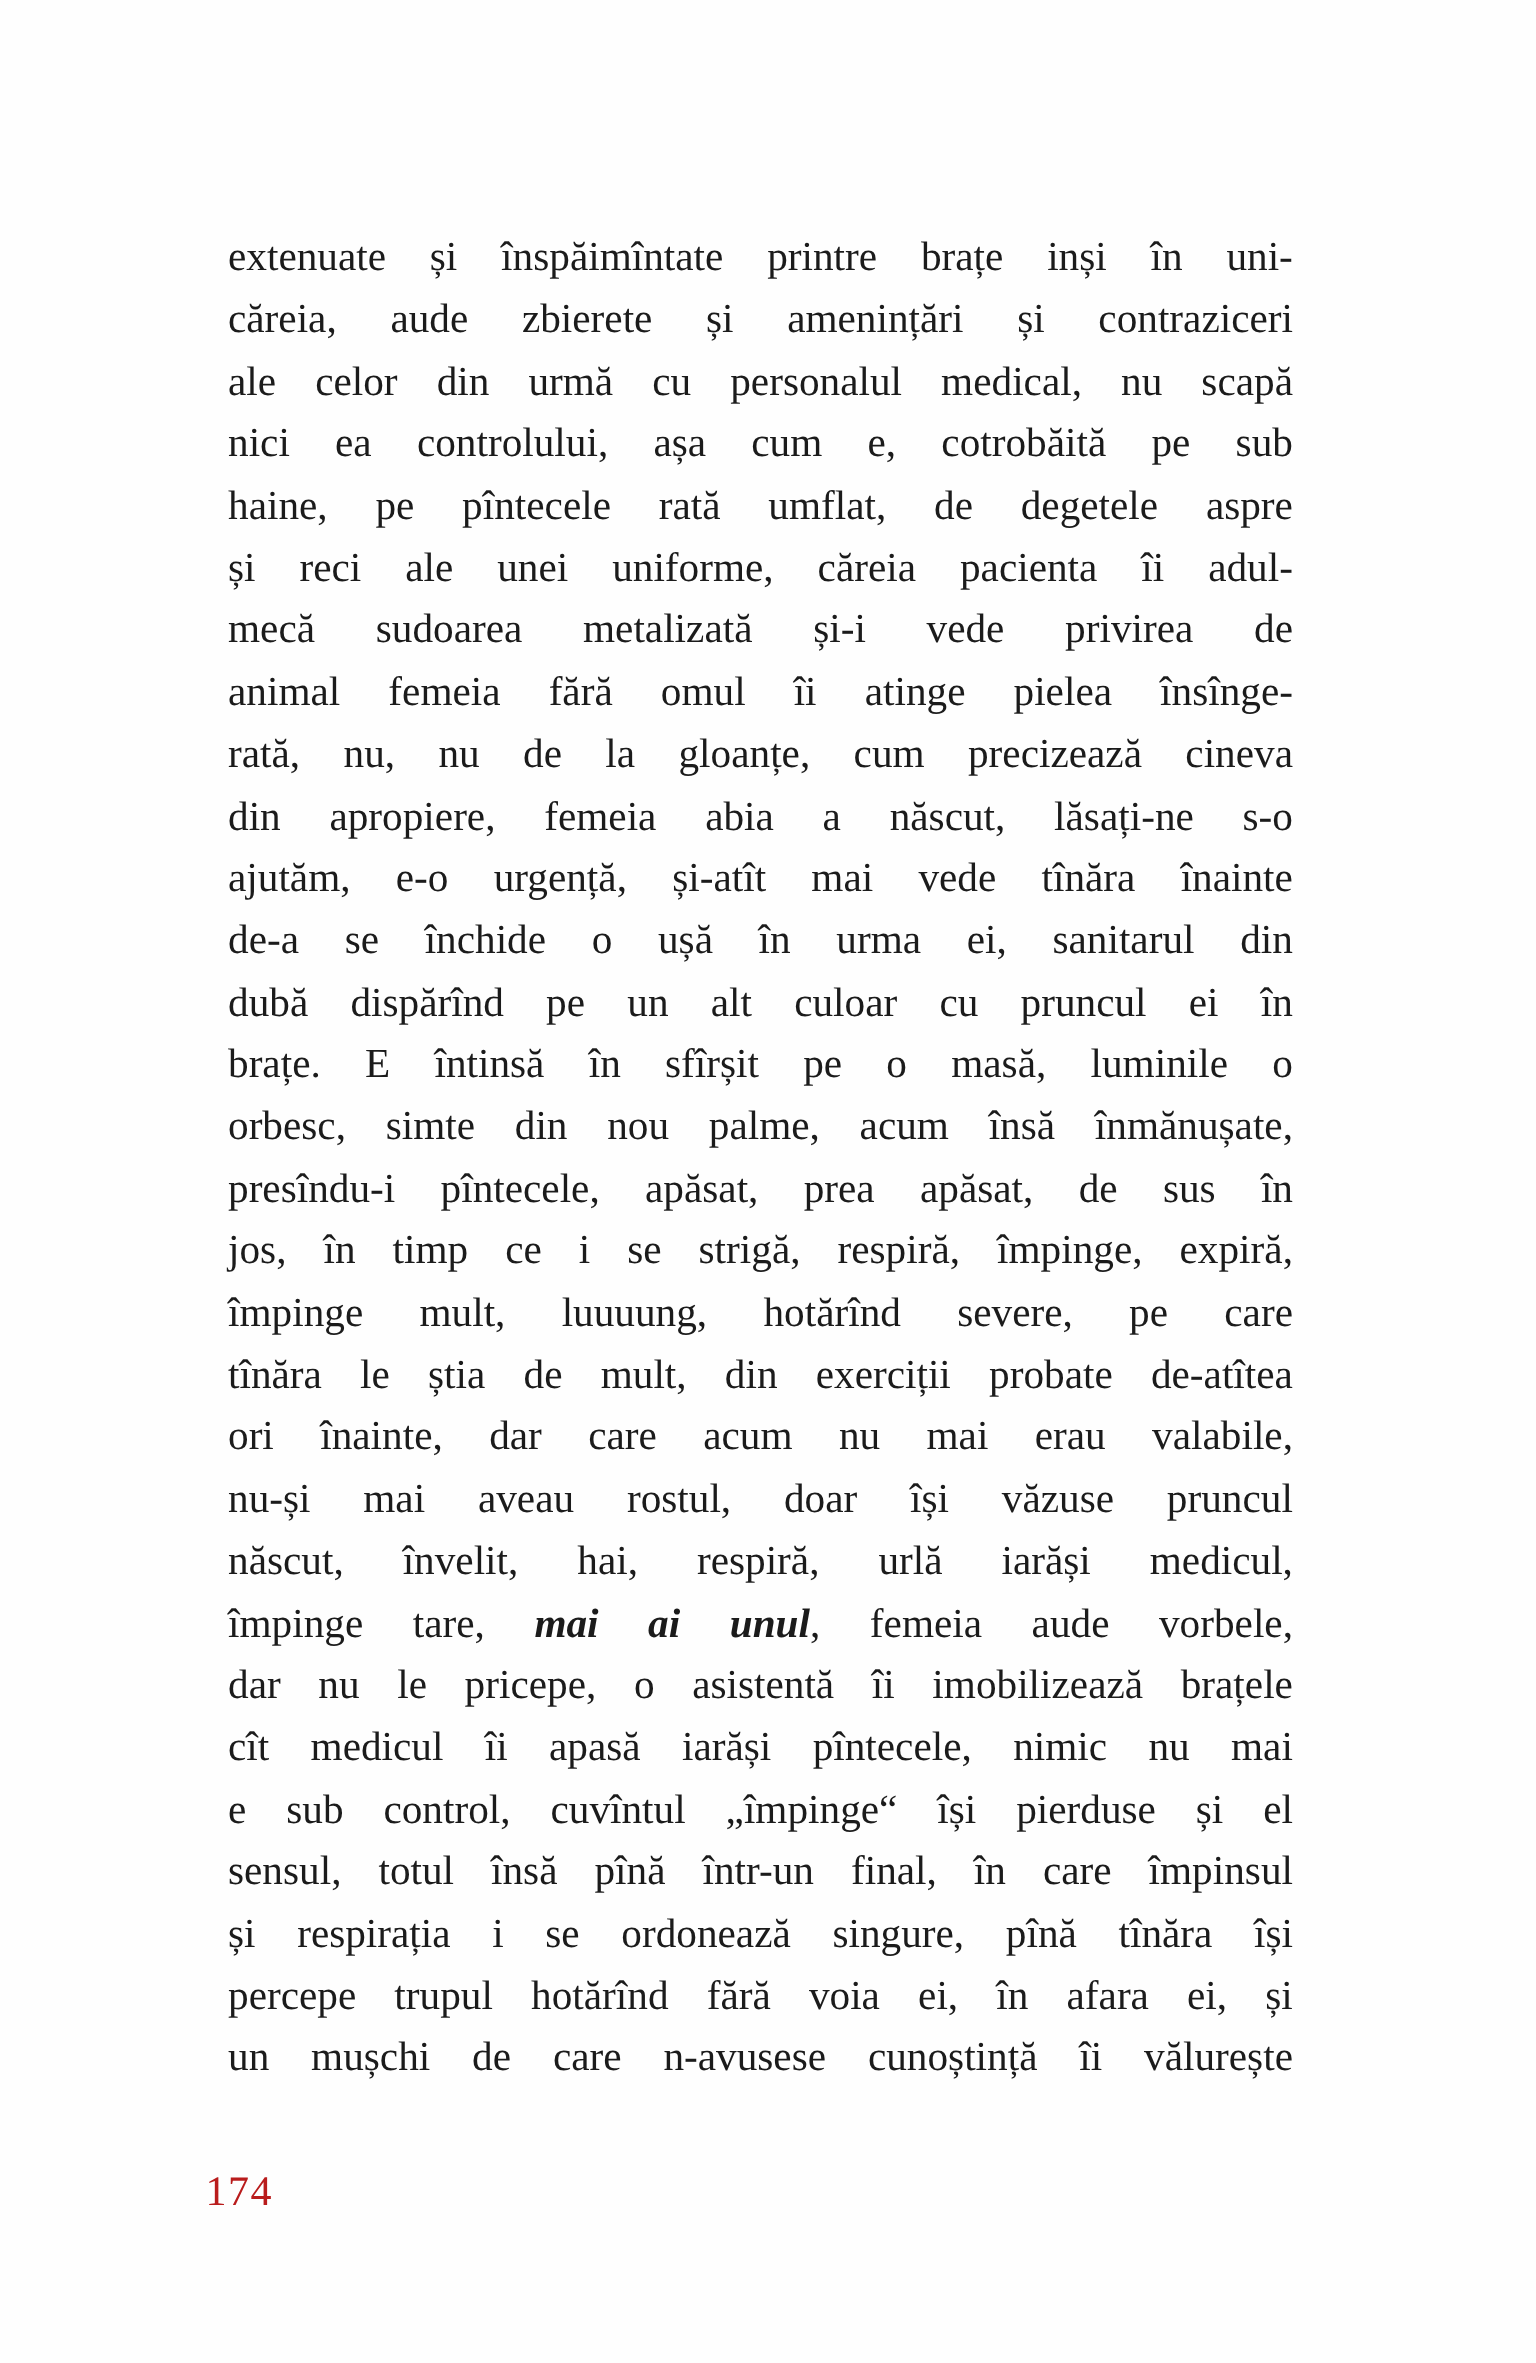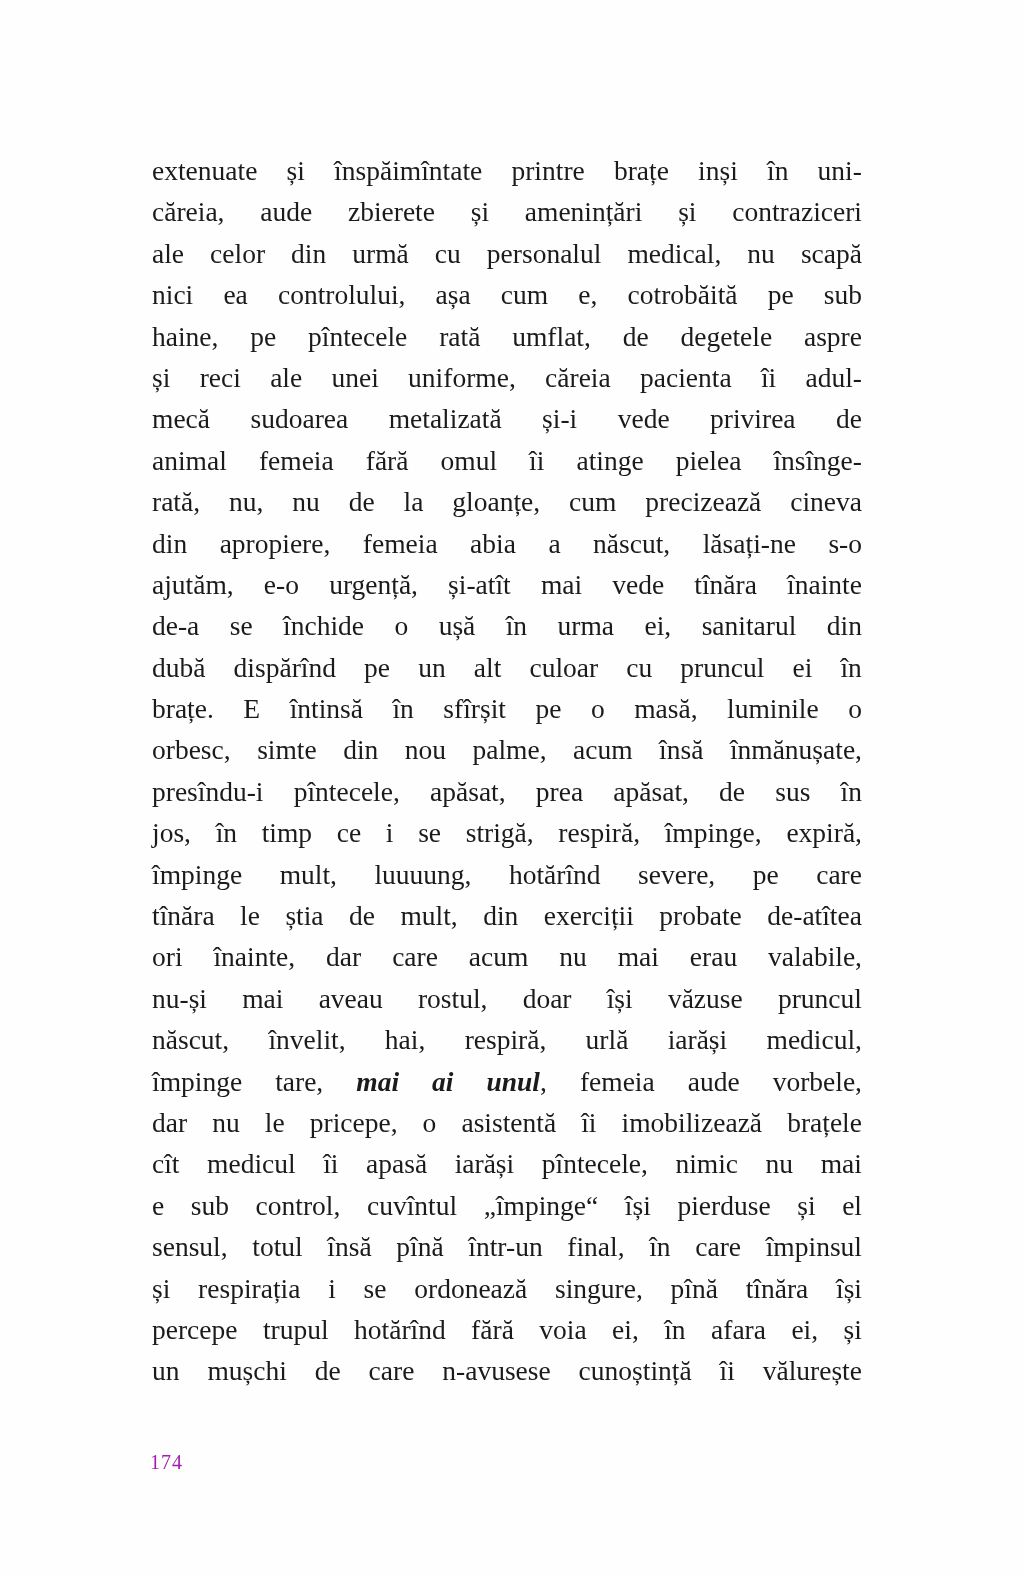--- a/index.html
+++ b/index.html
@@ -32,26 +32,26 @@
     line-height: 41.4px;
     white-space: pre;
   }
   .line .word { display: inline-block; }
   .line .em {
     font-style: italic;
     font-weight: bold;
   }
   .page-number {
     position: absolute;
-    left: 150px;
+    left: 137px;
     top: 1442px;
-    font-size: 20px;
+    font-size: 28px;
     line-height: 40px;
     letter-spacing: 1px;
-    color: #a21caf;
+    color: #b91c1c;
   }
 </style>
 </head>
 <body>
 
 <div class="page">
   <div class="text-block" id="text-block">
       <div class="line"><span class="word"><span>extenuate</span></span><span class="word"><span>și</span></span><span class="word"><span>înspăimîntate</span></span><span class="word"><span>printre</span></span><span class="word"><span>brațe</span></span><span class="word"><span>inși</span></span><span class="word"><span>în</span></span><span class="word"><span>uni-</span></span></div>
       <div class="line"><span class="word"><span>căreia,</span></span><span class="word"><span>aude</span></span><span class="word"><span>zbierete</span></span><span class="word"><span>și</span></span><span class="word"><span>amenințări</span></span><span class="word"><span>și</span></span><span class="word"><span>contraziceri</span></span></div>
       <div class="line"><span class="word"><span>ale</span></span><span class="word"><span>celor</span></span><span class="word"><span>din</span></span><span class="word"><span>urmă</span></span><span class="word"><span>cu</span></span><span class="word"><span>personalul</span></span><span class="word"><span>medical,</span></span><span class="word"><span>nu</span></span><span class="word"><span>scapă</span></span></div>

